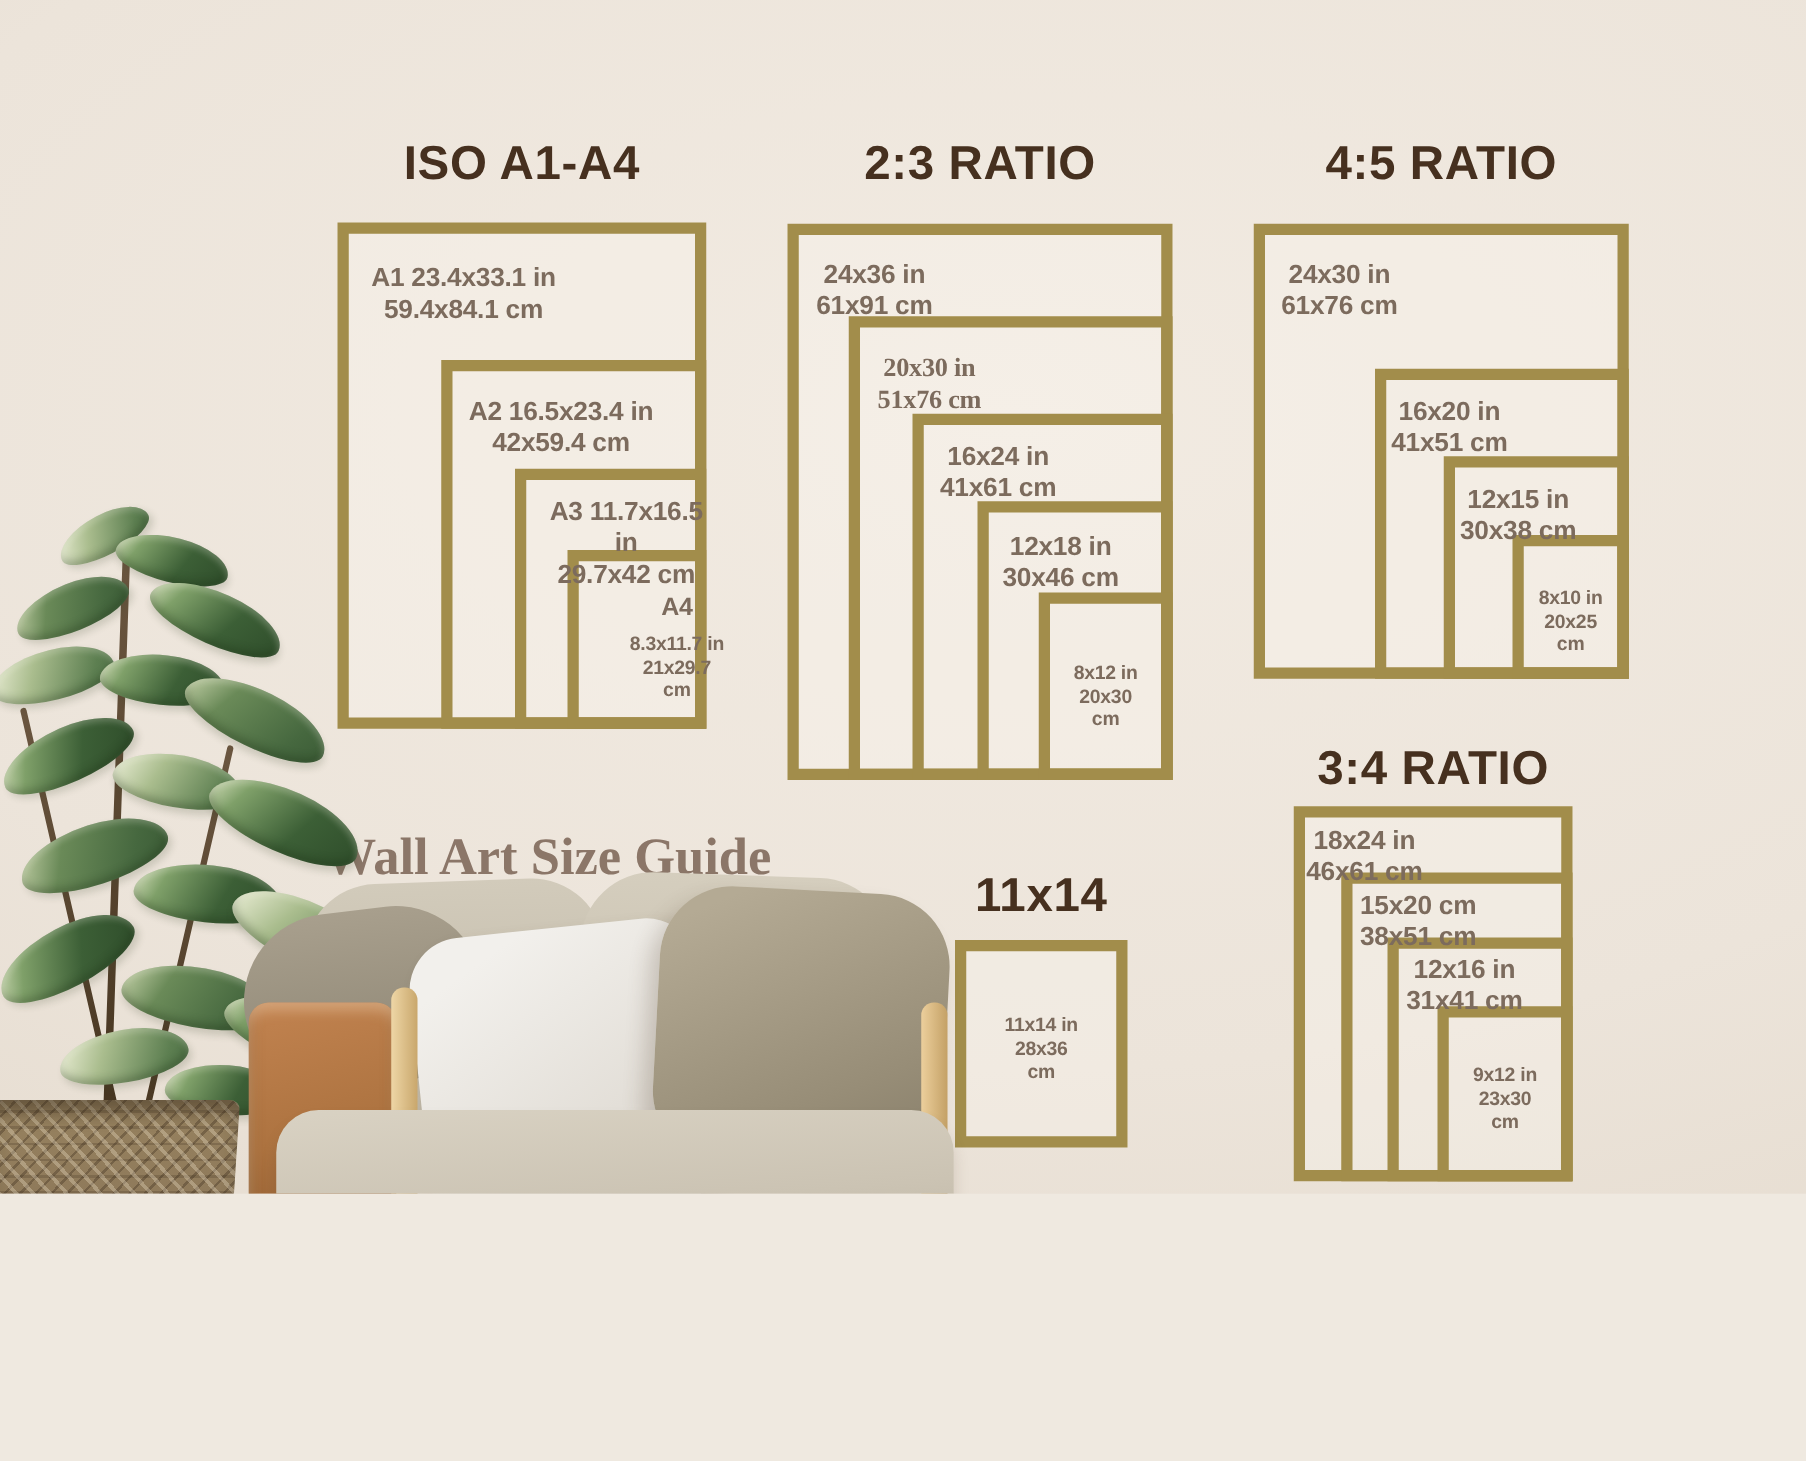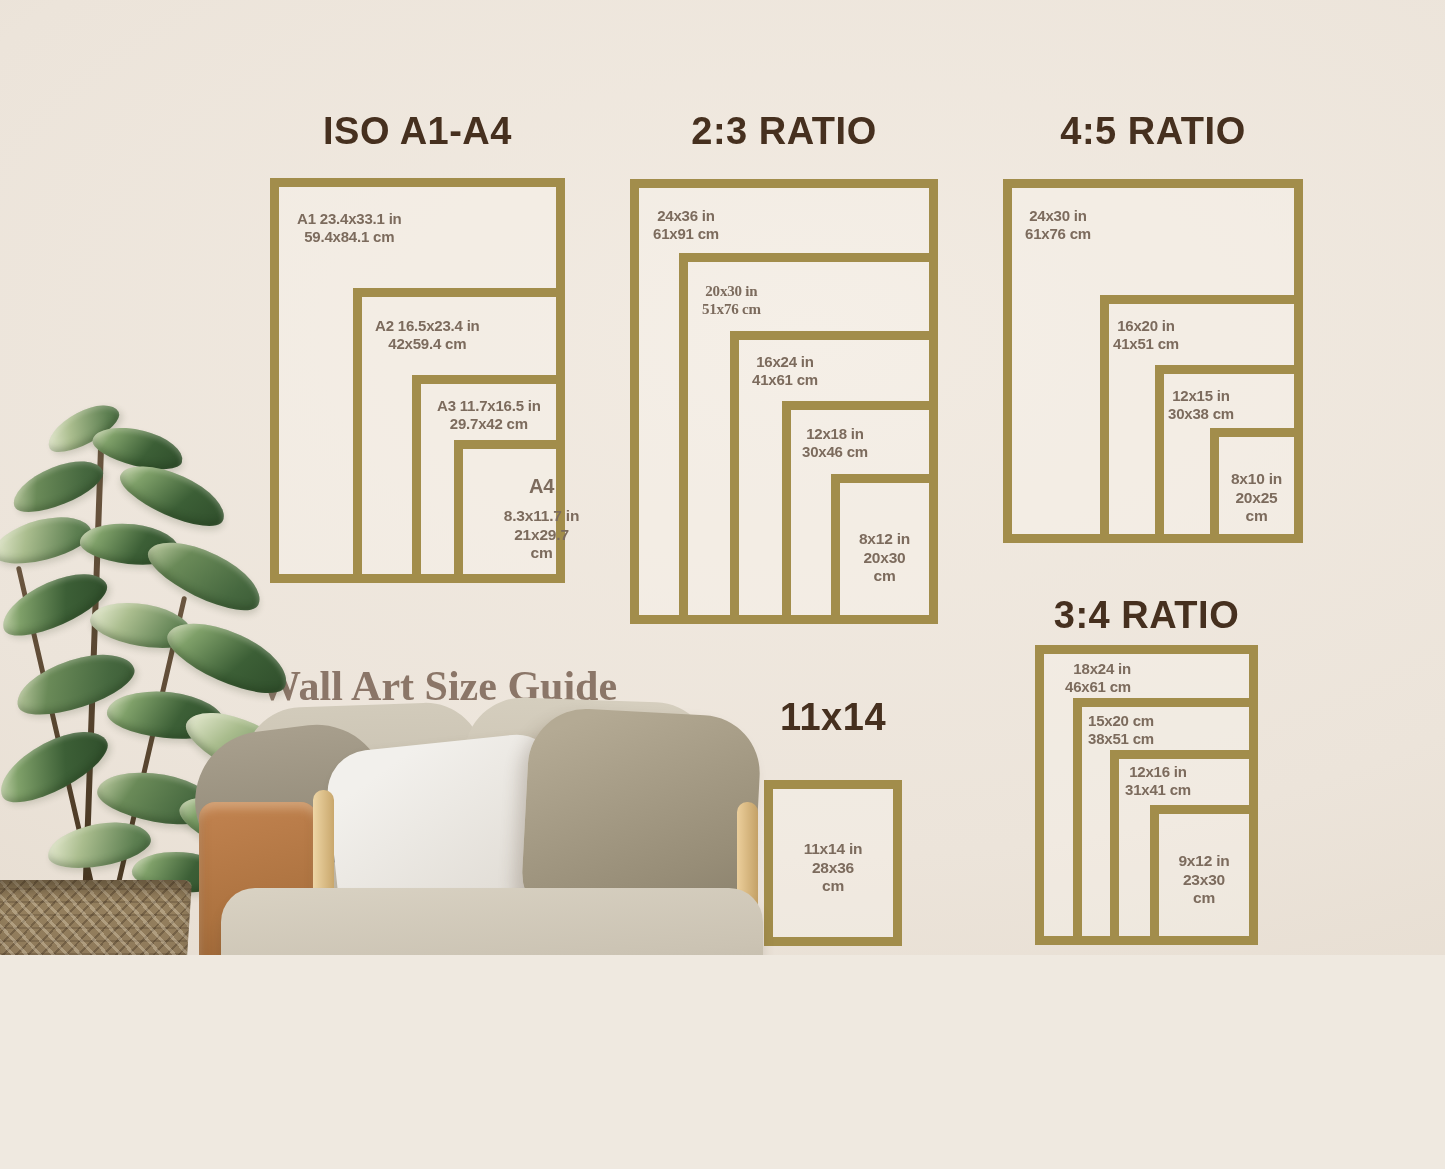--- a/index.html
+++ b/index.html
@@ -27,21 +27,21 @@
 
   
   .group{position:absolute;}
   .gtitle{display:block;width:100%;text-align:center;font-weight:bold;
         font-size:38px;line-height:1.05;letter-spacing:.5px;
         color:var(--title-brown,#46301f);}
   .gframes{position:absolute;left:0;}
   .fr{position:absolute;right:0;bottom:0;box-sizing:border-box;
         border:9px solid var(--frame-gold,#a28d4b);}
   .fr.outer{background:rgba(252,249,242,.30);}
-  .lab{position:absolute;text-align:center;font-weight:bold;font-size:15px;
+  .lab{position:absolute;text-align:center;font-weight:bold;font-size:21px;
         line-height:1.2;letter-spacing:-.2px;color:var(--label-brown,#7c6b5d);}
   .lab.small{font-size:15.5px;}
   .lab span{display:block;}
   .lab .head{font-size:20px;margin-bottom:9px;}
 
   .heading{position:absolute;left:228px;top:662px;width:420px;text-align:center;
         font-family:"Liberation Serif",serif;font-weight:bold;font-size:42px;
         color:var(--heading-brown,#8b7668);}
   .brand{position:absolute;right:16px;top:1076px;font-weight:bold;font-size:78px;
         line-height:1;letter-spacing:-2px;color:var(--brand-brown,#5b473a);
@@ -202,21 +202,21 @@
     </div>
   </div>
 
   <div class="group" style="left:1035px;top:596px;width:223px;">
     <div class="gtitle">3:4 RATIO</div>
     <div class="gframes" style="top:49px;width:223px;height:300px;">
       <div class="fr outer" style="width:223px;height:300px;"></div>
       <div class="fr" style="width:185px;height:247px;"></div>
       <div class="fr" style="width:148px;height:195px;"></div>
       <div class="fr" style="width:108px;height:140px;"></div>
-      <div class="lab" style="left:30px;top:15px;text-align:right;">
+      <div class="lab" style="left:10px;top:15px;">
         <span>18x24 in</span>
           <span>46x61 cm</span>
       </div>
       <div class="lab" style="left:53px;top:67px;">
         <span>15x20 cm</span>
           <span>38x51 cm</span>
       </div>
       <div class="lab" style="left:90px;top:118px;">
         <span>12x16 in</span>
           <span>31x41 cm</span>
@@ -224,21 +224,21 @@
       <div class="lab small" style="left:115px;top:207px;width:108px;">
         <span>9x12 in</span>
         <span>23x30</span>
         <span>cm</span>
       </div>
     </div>
   </div>
 
   <div class="group" style="left:764px;top:698px;width:138px;">
     <div class="gtitle">11x14</div>
-    <div class="gframes" style="top:54px;width:138px;height:166px;margin-top:28px;">
+    <div class="gframes" style="top:54px;width:138px;height:166px;">
       <div class="fr outer" style="width:138px;height:166px;"></div>
       <div class="lab small" style="left:0px;top:60px;width:138px;">
         <span>11x14 in</span>
         <span>28x36</span>
         <span>cm</span>
       </div>
     </div>
   </div>
 
   <div class="heading">Wall Art Size Guide</div>

